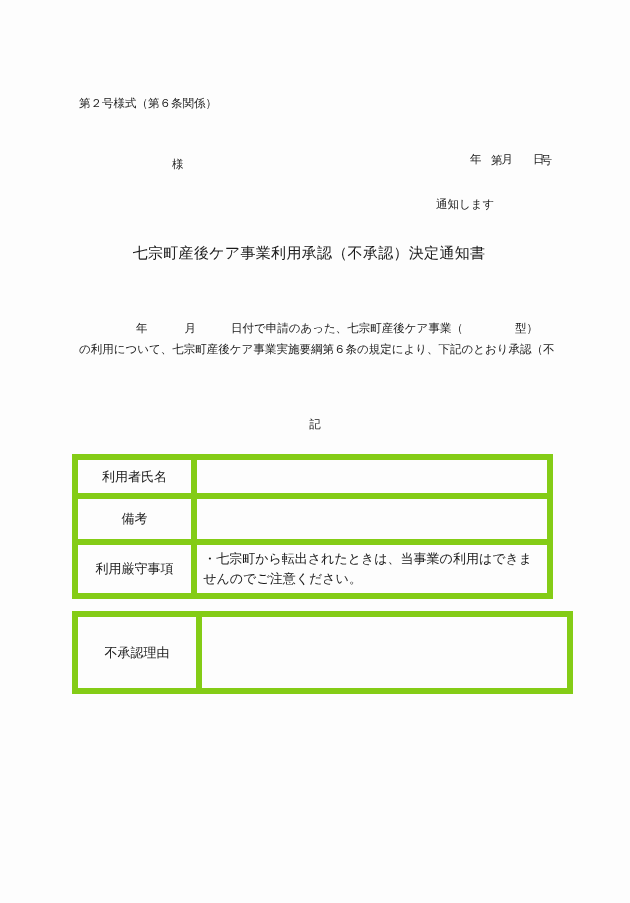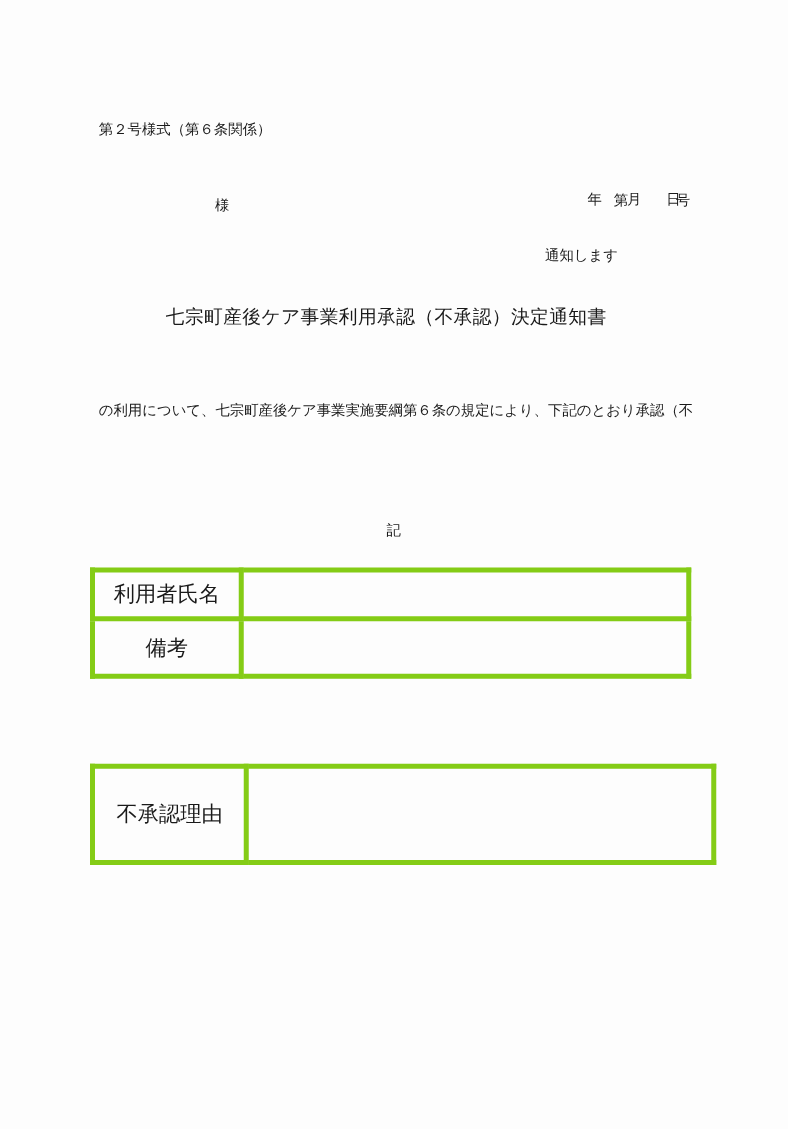--- a/index.html
+++ b/index.html
@@ -20,21 +20,21 @@
   .date { left: 470px; top: 152px; }
   .date .gap { display: inline-block; width: 20px; }
   .addressee { left: 172px; top: 157px; }
   .issuer { left: 436px; top: 197px; }
   .title { left: 0; width: 618px; top: 244px; text-align: center; font-size: 15px; letter-spacing: 0.3px; }
   .body-text { left: 79px; top: 318px; width: 475px; line-height: 21px; white-space: normal; }
   .body-text .line { display: block; white-space: nowrap; }
   .ki { left: 0; width: 630px; top: 417px; text-align: center; }
 
   table.form { position: absolute; left: 72px; border-collapse: collapse; border: 3px solid #111; }
-  table.form td { border: 4px solid #84cc16; padding: 0; font-size: 17px; }
+  table.form td { border: 6px solid #84cc16; padding: 0; font-size: 13px; }
   table.form td.label { width: 119px; text-align: center; }
   table.form td.value { width: 356px; padding: 4px 6px; line-height: 20px; vertical-align: middle; }
   #t1 { top: 454px; width: 481px; }
   #t2 { top: 611px; width: 501px; }
 </style>
 </head>
 <body>
 
 <div class="abs form-no">第２号様式（第６条関係）</div>
 
@@ -46,35 +46,42 @@
   <span>年</span><span class="gap"></span><span>月</span><span class="gap"></span><span>日</span>
 </div>
 
 <div class="abs addressee">様</div>
 
 <div class="abs issuer">通知します</div>
 
 <div class="abs title">七宗町産後ケア事業利用承認（不承認）決定通知書</div>
 
 <div class="abs body-text">
+  <span class="line">
+    <span style="display:inline-block;width:57px"></span><span>年</span><span style="display:inline-block;width:37px"></span><span>月</span><span style="display:inline-block;width:35px"></span><span>日付で申請のあった、七宗町産後ケア事業（</span><span style="display:inline-block;width:52px"></span><span>型）</span>
+  </span>
   <span class="line">の利用について、七宗町産後ケア事業実施要綱第６条の規定により、下記のとおり承認（不</span>
 </div>
 
 <div class="abs ki">記</div>
 
 <table class="form" id="t1">
   <tbody>
       <tr style="height:39px">
     <td class="label">利用者氏名</td>
     <td class="value"></td>
   </tr>
   <tr style="height:46px">
     <td class="label">備考</td>
     <td class="value"></td>
   </tr>
+  <tr style="height:48px">
+    <td class="label">利用厳守事項</td>
+    <td class="value">・七宗町から転出されたときは、当事業の利用はできませんのでご注意ください。</td>
+  </tr>
 </tbody>
   </table>
 
 <table class="form" id="t2">
   <tbody>
       <tr style="height:77px">
     <td class="label">不承認理由</td>
     <td class="value"></td>
   </tr>
 </tbody>

